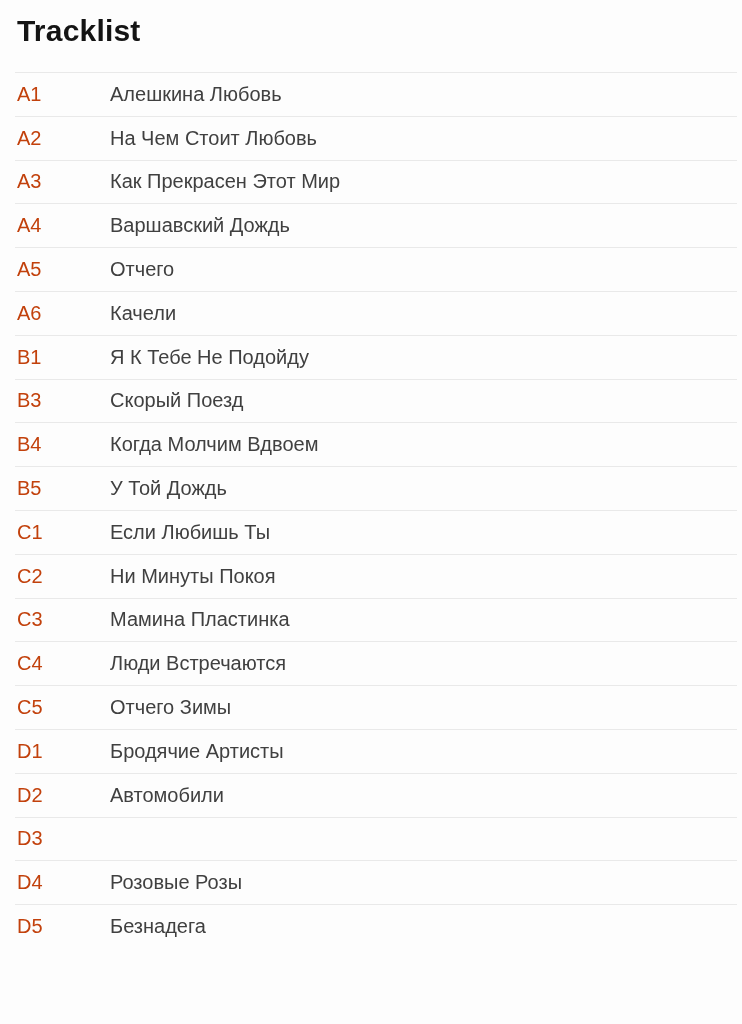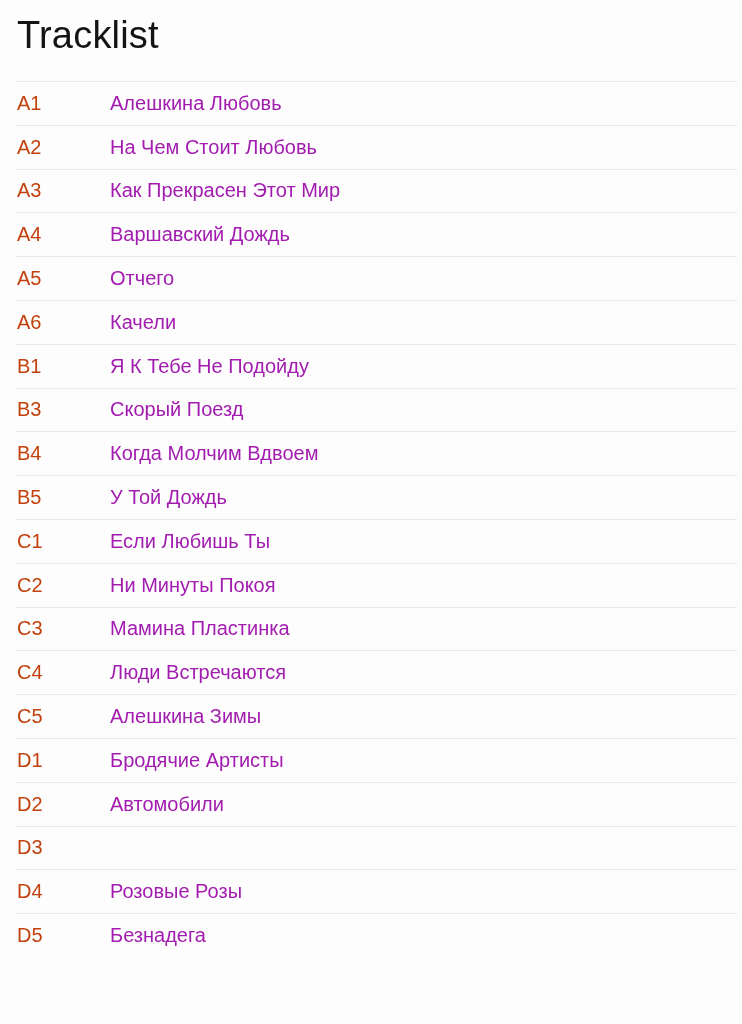--- a/index.html
+++ b/index.html
@@ -9,22 +9,22 @@
     background: #fdfdfd;
     font-family: "Liberation Sans", "DejaVu Sans", sans-serif;
     overflow: hidden;
   }
   .page {
     width: 742px;
     height: 1024px;
     padding-top: 8px;
   }
   .page-title {
-    font-size: 38px;
-    font-weight: 400;
+    font-size: 30px;
+    font-weight: 700;
     color: #141414;
     letter-spacing: 0.2px;
     padding: 6px 0 0 17px;
     margin-bottom: 24px;
   }
   .tracklist {
     width: 742px;
   }
   .row {
     display: flex;
@@ -39,21 +39,21 @@
   .pos {
     width: 95px;
     flex: 0 0 95px;
     padding-left: 2px;
     color: #c2410c;
   }
   .title {
     flex: 1;
     white-space: nowrap;
     overflow: hidden;
-    color: #a21caf;
+    color: #404040;
   }
 </style>
 </head>
 <body>
 
 <div class="page">
   <h1 class="page-title">Tracklist</h1>
 
   <div class="tracklist">
   <div class="row">
@@ -122,21 +122,21 @@
     <span class="title">Мамина Пластинка</span>
   </div>
 
   <div class="row">
     <span class="pos">C4</span>
     <span class="title">Люди Встречаются</span>
   </div>
 
   <div class="row">
     <span class="pos">C5</span>
-    <span class="title">Алешкина Зимы</span>
+    <span class="title">Отчего Зимы</span>
   </div>
 
   <div class="row">
     <span class="pos">D1</span>
     <span class="title">Бродячие Артисты</span>
   </div>
 
   <div class="row">
     <span class="pos">D2</span>
     <span class="title">Автомобили</span>

